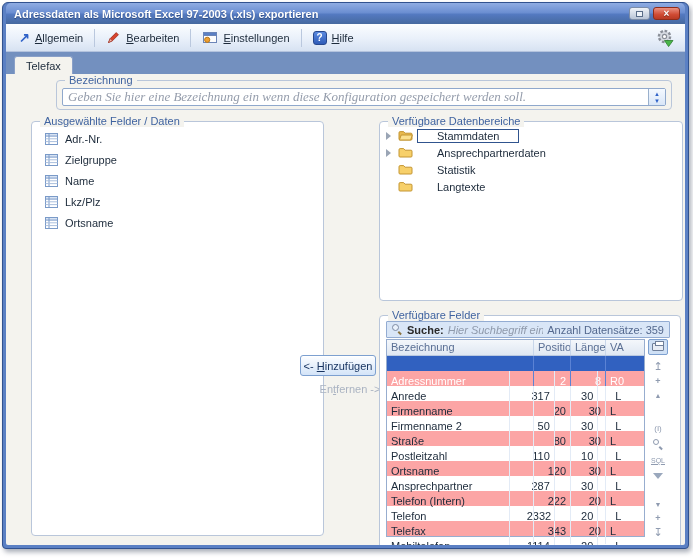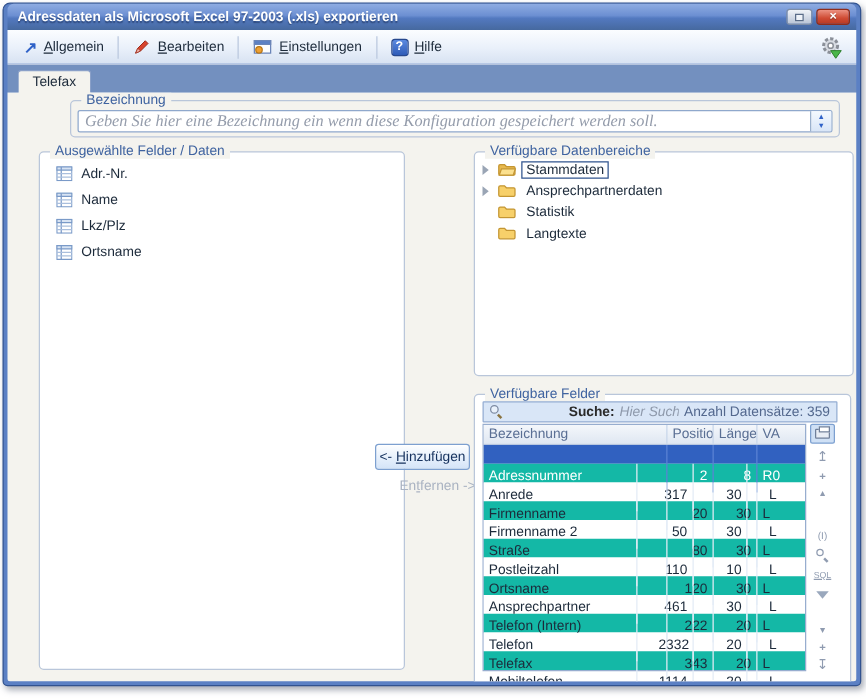--- a/index.html
+++ b/index.html
@@ -61,39 +61,39 @@
   .btn-add u, .btn-remove u { text-decoration:underline; }
 
   
   .tree { position:absolute; left:0; top:5px; right:0; }
   .tree-row { display:flex; align-items:center; height:17px; padding-left:6px; gap:4px; cursor:default; }
   .tree-arrow { width:8px; display:flex; visibility:hidden; }
   .tree-row.exp .tree-arrow { visibility:visible; }
   .tri-right { width:0; height:0; border-top:4px solid transparent; border-bottom:4px solid transparent; border-left:5px solid #9aa5b5; }
   .folder-open-svg { display:none; }
   .tree-row.open .folder-open-svg { display:inline; }
-  .tree-label { padding:0 3px; border:1px solid transparent; }
+  .tree-label { padding:0 19px; border:1px solid transparent; }
   .tree-row.sel .tree-label { border:1px solid #30548e; background:#fff; }
 
   
   .searchbar { position:absolute; left:6px; top:5px; width:284px; height:17px; background:#d9e6f7; border:1px solid #93acd2;
     display:flex; align-items:center; padding:0 5px; gap:4px; border-radius:1px; }
-  .search-label { font-weight:bold; color:#2a2a2a;margin-left:48px; }
+  .search-label { font-weight:bold; color:#2a2a2a; }
   .searchbar input { flex:1; border:none; outline:none; background:transparent; font-family:"Liberation Sans", sans-serif; font-size:11px; min-width:10px; }
   .searchbar input::placeholder { font-style:italic; color:#8e99ab; }
   .record-count { color:#53688e; white-space:nowrap; }
   .mag-icon { position:relative; width:11px; height:11px; flex:0 0 auto; }
   .mag-icon .lens { position:absolute; left:0; top:0; width:7px; height:7px; border:1.5px solid #7c8aa2; border-radius:50%; background:#e9f1fb; }
   .mag-icon .handle { position:absolute; left:7px; top:7px; width:4px; height:1.8px; background:#8a7340; transform:rotate(45deg); transform-origin:0 0; }
 
   .grid { position:absolute; left:6px; top:23px; width:259px; border:1px solid #97adcf; background:#fff; }
   .grid-header { display:flex; height:16px; background:linear-gradient(#f4f7fb,#dfe7f2); border-bottom:1px solid #b9c8e0; color:#5a6f94; }
   .hcell { padding:1px 4px; border-right:1px solid #c8d6ea; overflow:hidden; white-space:nowrap; }
   .grid-row { display:flex; height:15px; background:#fff; }
-  .grid-row.alt { background:#14b8a6;gap:13px; }
+  .grid-row.alt { background:#fca5a5;gap:13px; }
   .grid-row.sel { background:#3161c0; color:#fff; }
   .cell { padding:19px 4px; border-right:1px solid #e3ebf6; overflow:hidden; white-space:nowrap; }
   .grid-row.sel .cell { border-right-color:#5b82d4; }
   .c-name { width:147px; }
   .c-pos  { width:37px; text-align:right; }
   .c-len  { width:35px; text-align:right; }
   .c-va   { width:38px; border-right:none !important; }
 
   
   .strip { position:absolute; left:268px; top:23px; width:22px; }
@@ -194,20 +194,32 @@
                 <rect x="0.5" y="0.5" width="12" height="11" fill="#fff" stroke="#7a9ac8"></rect>
                 <rect x="0.5" y="0.5" width="12" height="2.6" fill="#d7e3f3" stroke="#7a9ac8"></rect>
                 <line x1="4" y1="0.5" x2="4" y2="11.5" stroke="#7a9ac8"></line>
                 <line x1="0.5" y1="5.8" x2="12.5" y2="5.8" stroke="#aabfdd"></line>
                 <line x1="0.5" y1="8.6" x2="12.5" y2="8.6" stroke="#aabfdd"></line>
               </svg>
             </span>
             <span class="item-label">Adr.-Nr.</span>
           </div>
 
+          <div class="list-item">
+            <span class="sheet-icon">
+              <svg width="13" height="12" viewBox="0 0 13 12">
+                <rect x="0.5" y="0.5" width="12" height="11" fill="#fff" stroke="#7a9ac8"></rect>
+                <rect x="0.5" y="0.5" width="12" height="2.6" fill="#d7e3f3" stroke="#7a9ac8"></rect>
+                <line x1="4" y1="0.5" x2="4" y2="11.5" stroke="#7a9ac8"></line>
+                <line x1="0.5" y1="5.8" x2="12.5" y2="5.8" stroke="#aabfdd"></line>
+                <line x1="0.5" y1="8.6" x2="12.5" y2="8.6" stroke="#aabfdd"></line>
+              </svg>
+            </span>
+            <span class="item-label">Zielgruppe</span>
+          </div>
 
           <div class="list-item">
             <span class="sheet-icon">
               <svg width="13" height="12" viewBox="0 0 13 12">
                 <rect x="0.5" y="0.5" width="12" height="11" fill="#fff" stroke="#7a9ac8"></rect>
                 <rect x="0.5" y="0.5" width="12" height="2.6" fill="#d7e3f3" stroke="#7a9ac8"></rect>
                 <line x1="4" y1="0.5" x2="4" y2="11.5" stroke="#7a9ac8"></line>
                 <line x1="0.5" y1="5.8" x2="12.5" y2="5.8" stroke="#aabfdd"></line>
                 <line x1="0.5" y1="8.6" x2="12.5" y2="8.6" stroke="#aabfdd"></line>
               </svg>
@@ -371,21 +383,21 @@
 
             <div class="grid-row">
               <span class="cell c-name">Ortsname</span>
               <span class="cell c-pos">120</span>
               <span class="cell c-len">30</span>
               <span class="cell c-va">L</span>
             </div>
 
             <div class="grid-row alt">
               <span class="cell c-name">Ansprechpartner</span>
-              <span class="cell c-pos">461</span>
+              <span class="cell c-pos">287</span>
               <span class="cell c-len">30</span>
               <span class="cell c-va">L</span>
             </div>
 
             <div class="grid-row">
               <span class="cell c-name">Telefon (Intern)</span>
               <span class="cell c-pos">222</span>
               <span class="cell c-len">20</span>
               <span class="cell c-va">L</span>
             </div>

